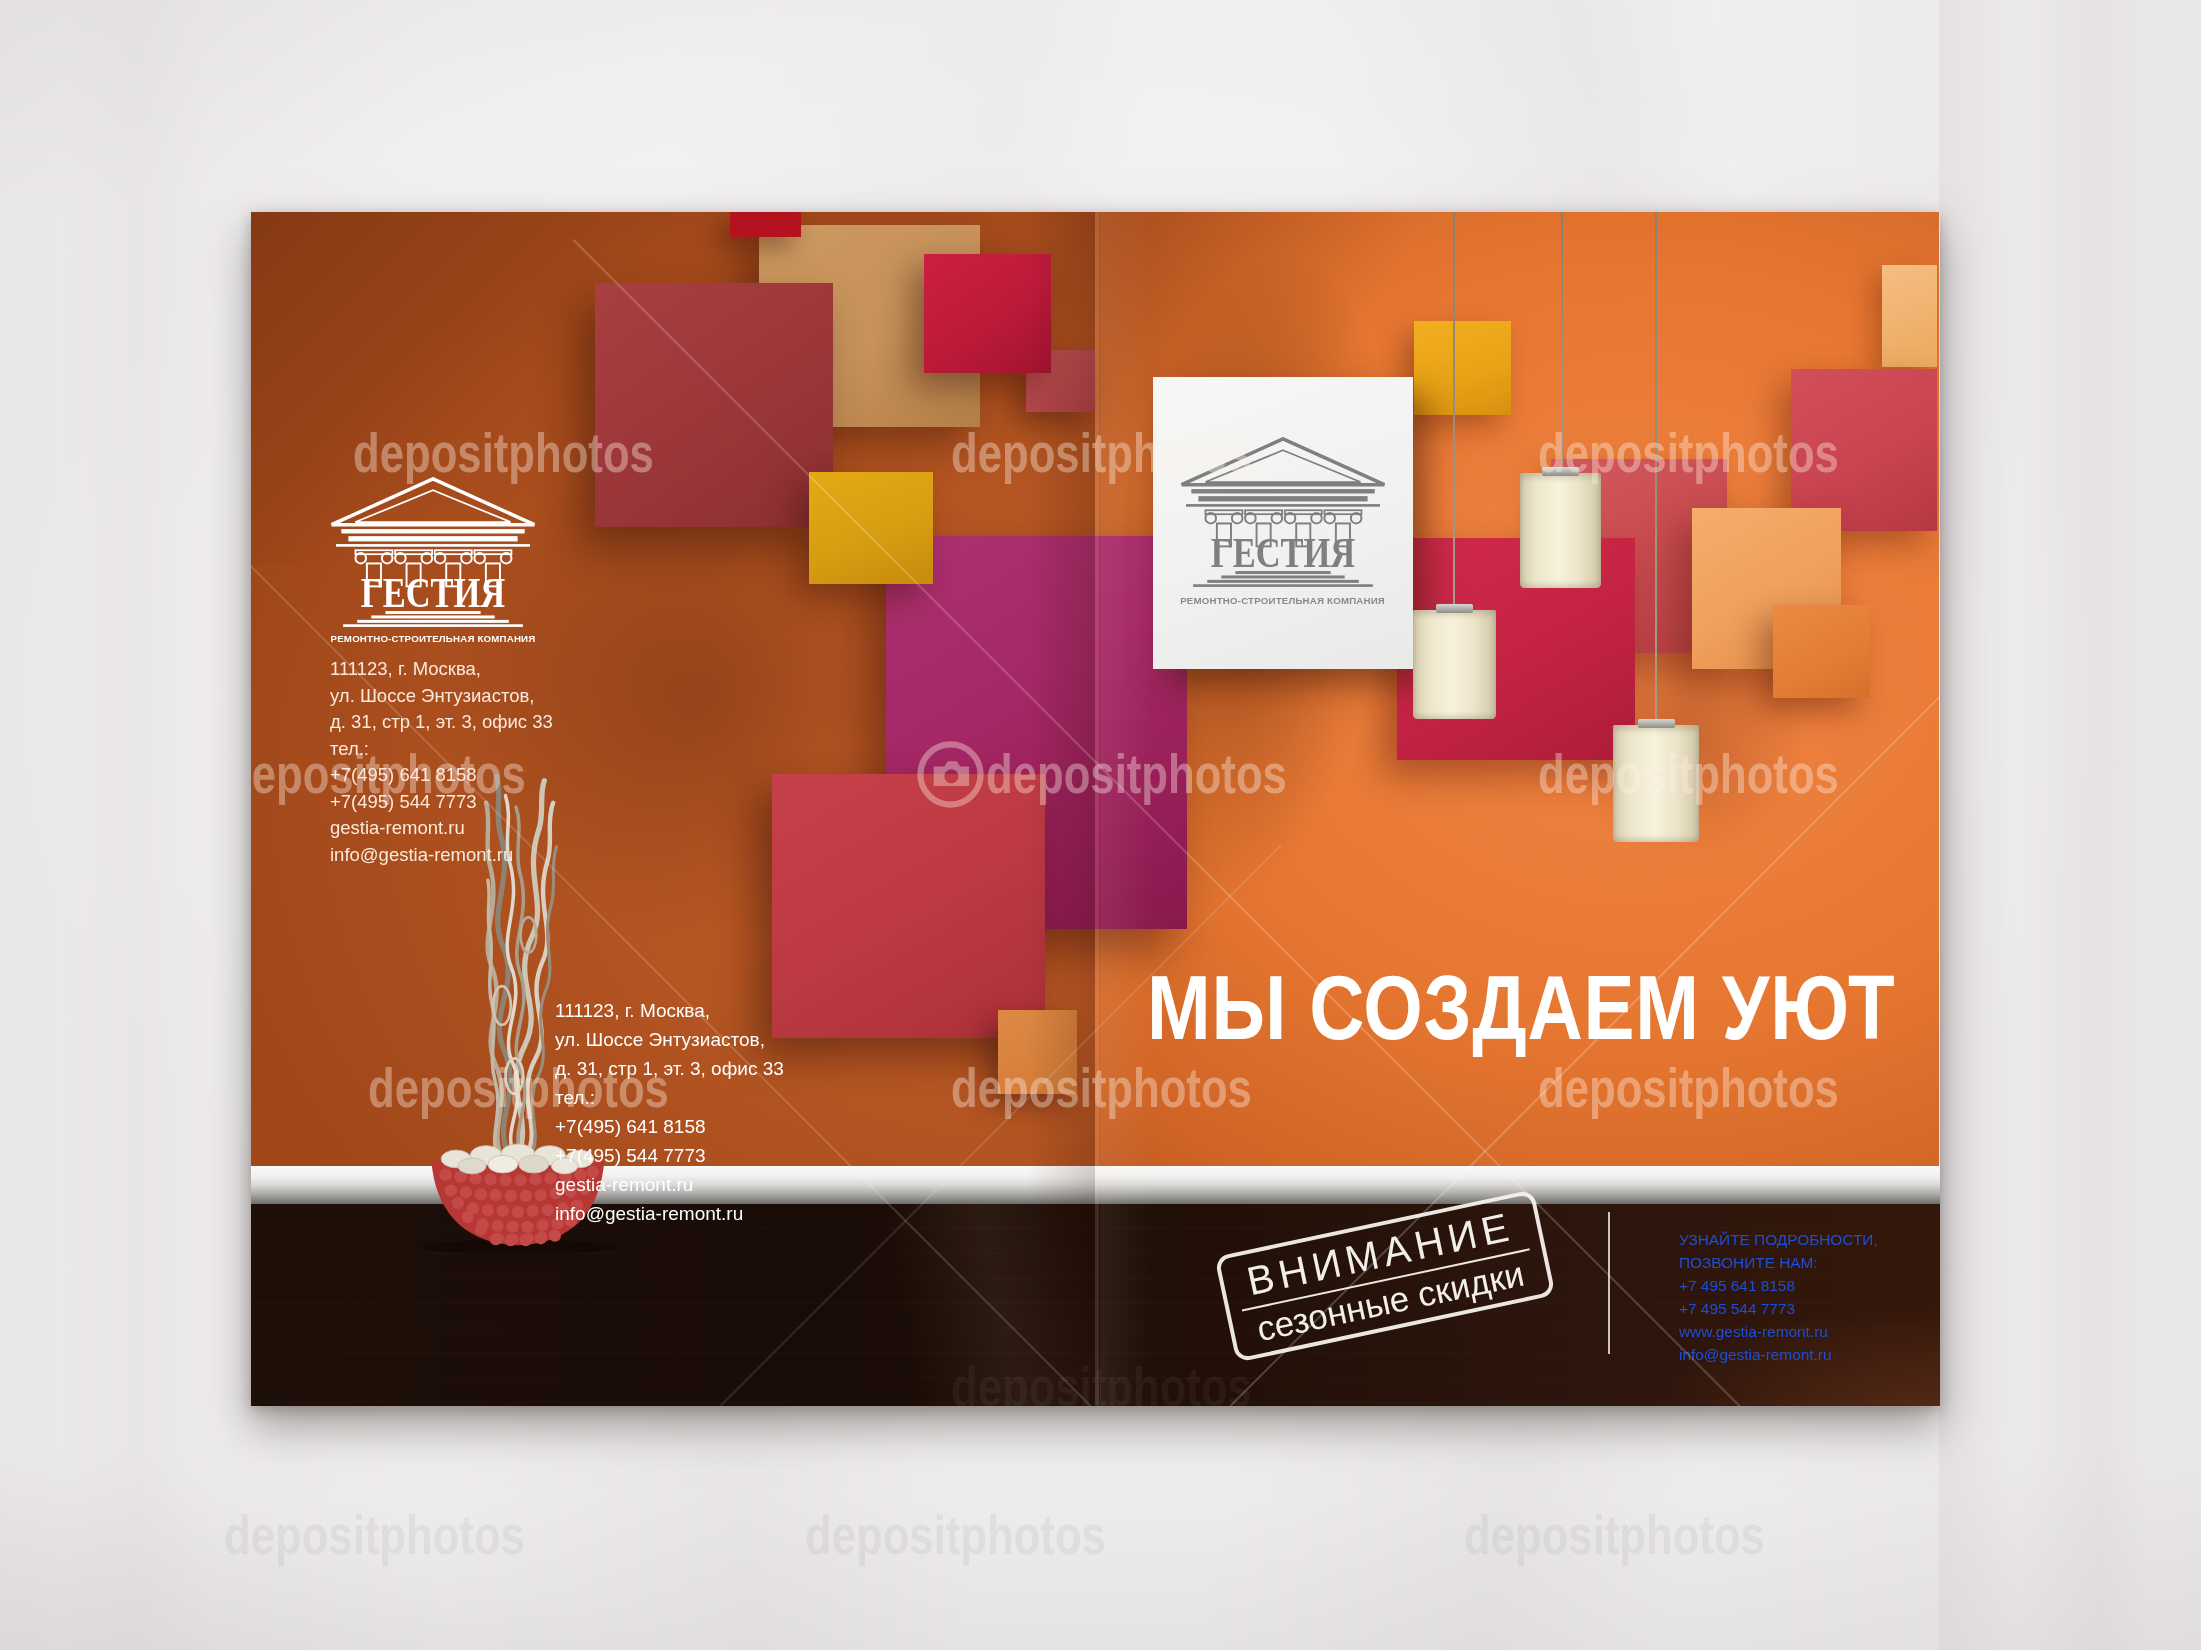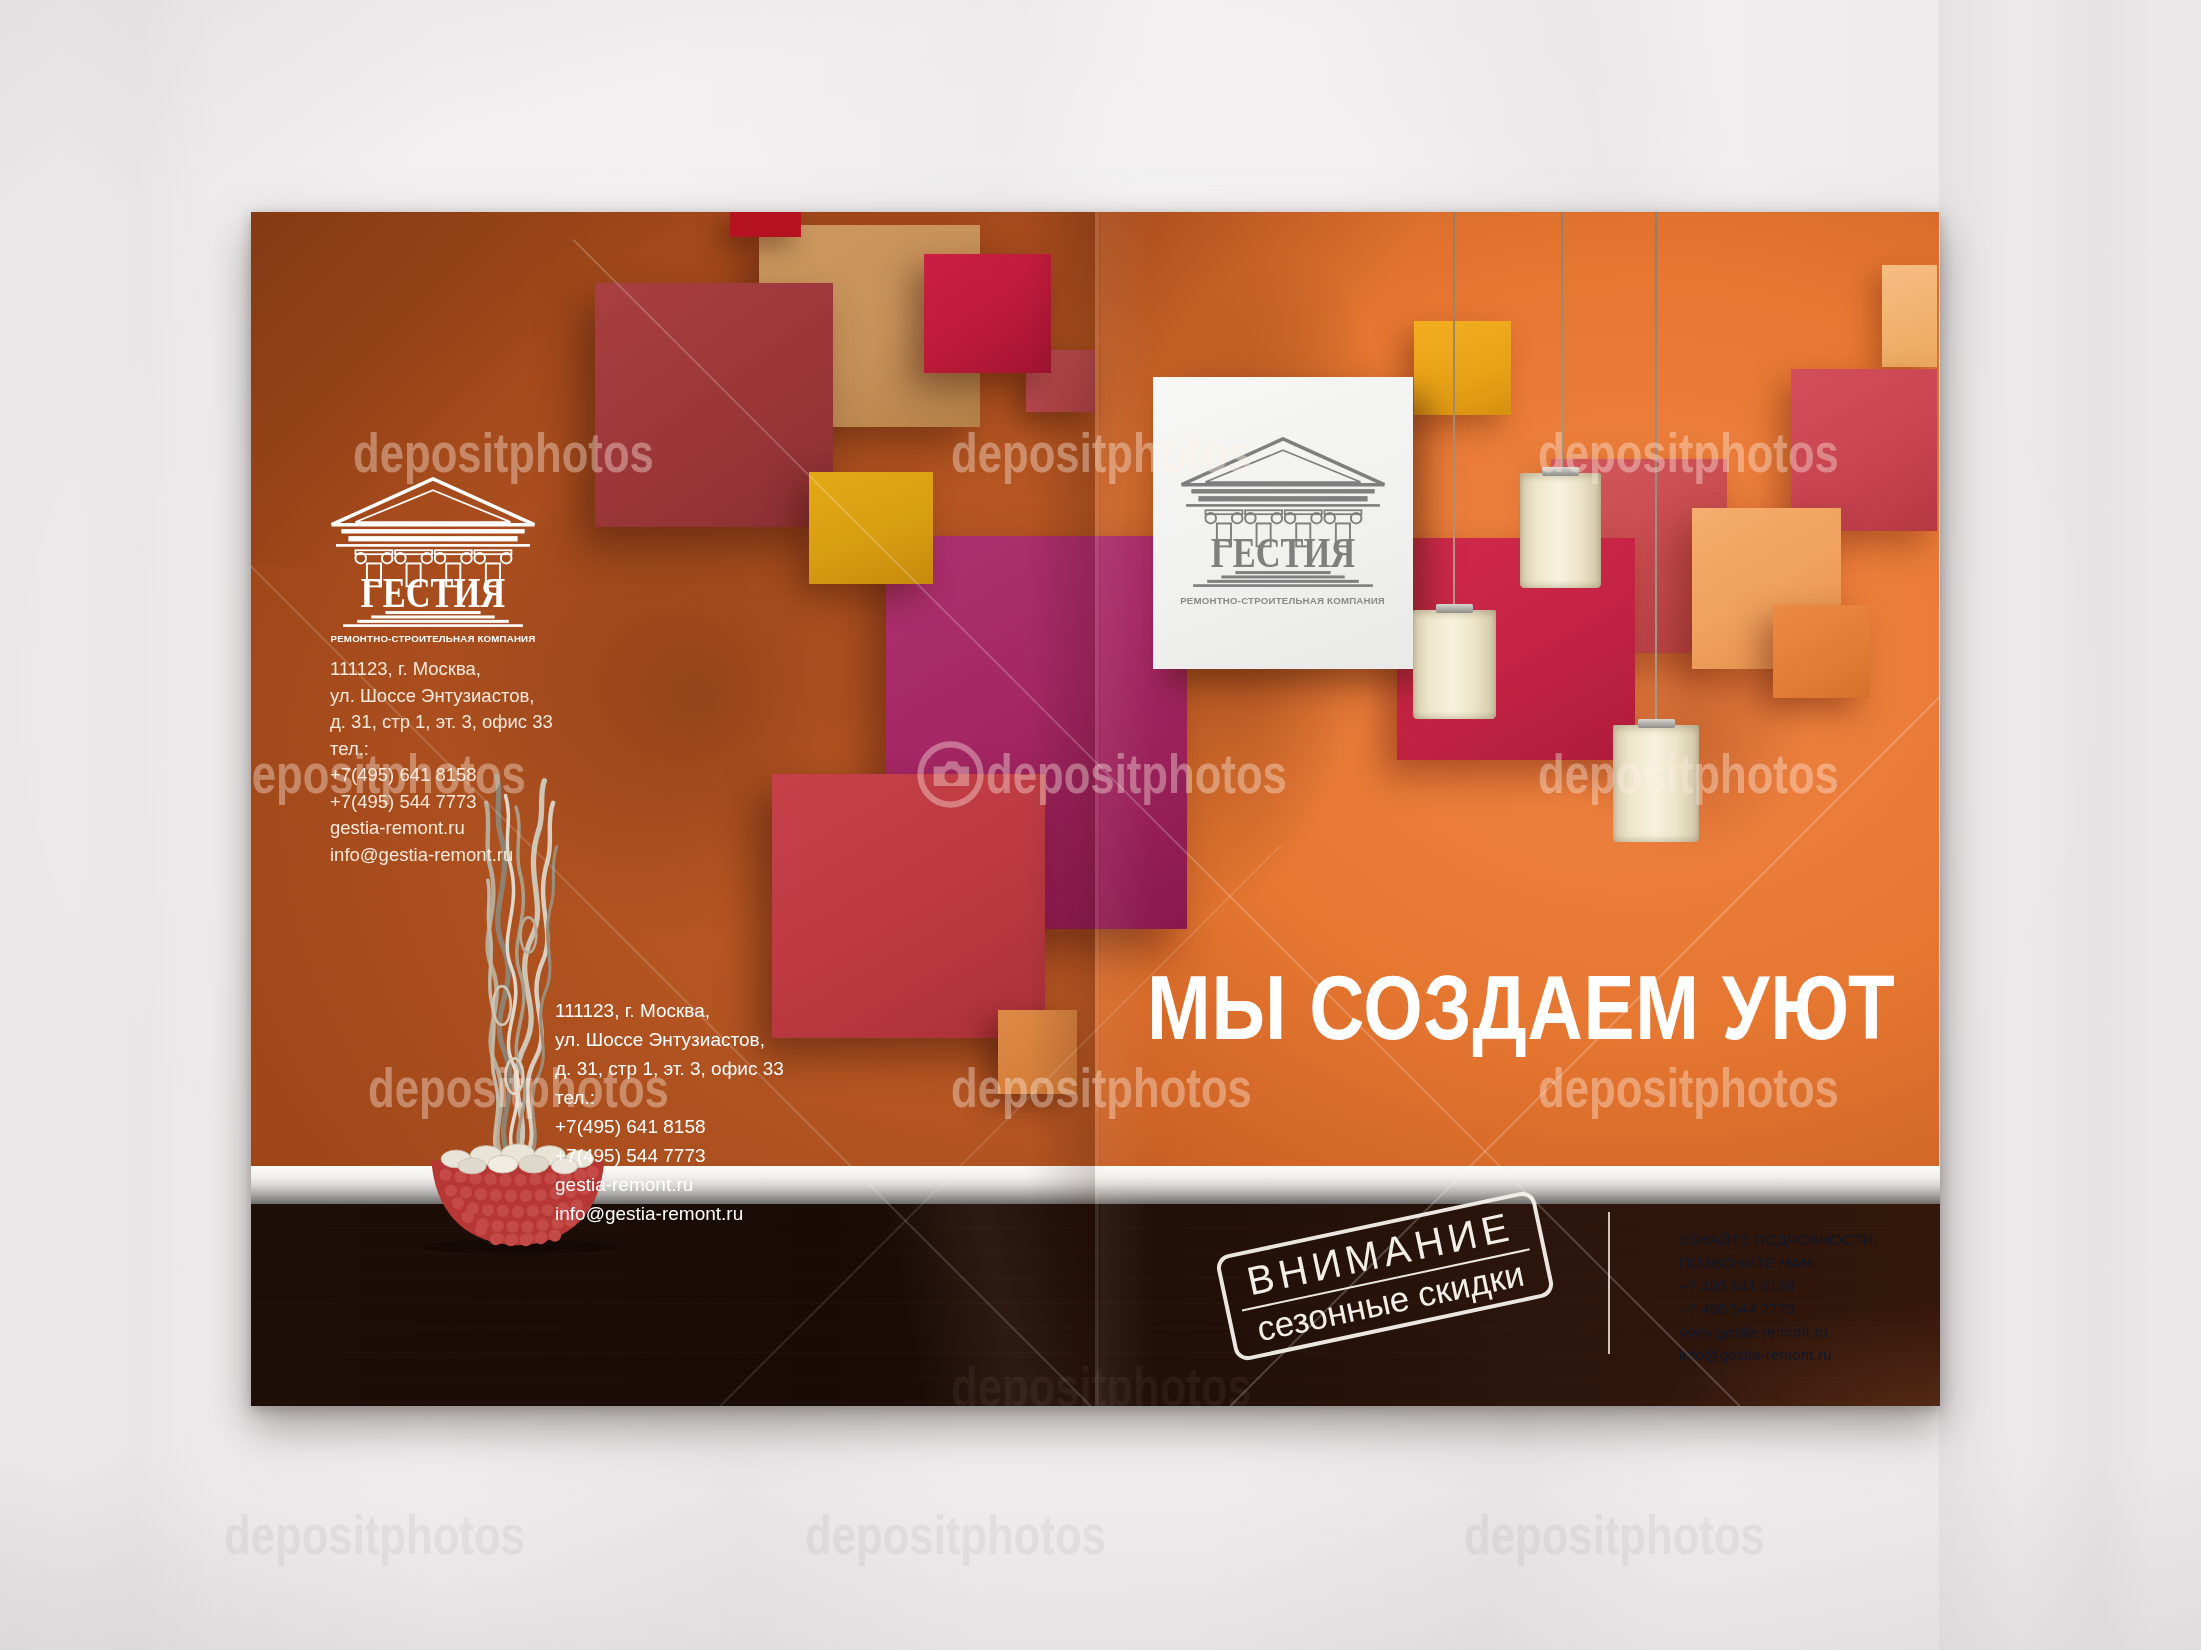--- a/index.html
+++ b/index.html
@@ -375,21 +375,21 @@
   <div class="abs" style="left:971px;top:1010px;width:326px;height:108px;z-index:16;
        transform:rotate(-12deg);border:4.4px solid rgba(245,242,236,0.95);border-radius:14px;
        box-sizing:border-box;text-align:center;color:#f2efe9;">
     <div style="font-size:40px;letter-spacing:5.3px;margin-top:5.3px;white-space:nowrap;">ВНИМАНИЕ</div>
     <div style="height:2.2px;background:rgba(245,242,236,0.95);margin:2.6px 12.4px 0 12.4px;"></div>
     <div style="font-size:35px;letter-spacing:0px;margin-top:0.9px;white-space:nowrap;">сезонные скидки</div>
   </div>
 
   <div class="abs" style="left:1357px;top:1000px;width:1.8px;height:142px;z-index:16;background:rgba(238,228,218,0.85);"></div>
 
-  <div class="abs" style="left:1428px;top:1016px;z-index:16;color:#0f172a;font-size:15.4px;line-height:23px;white-space:pre-line;">УЗНАЙТЕ ПОДРОБНОСТИ,
+  <div class="abs" style="left:1428px;top:1016px;z-index:16;color:#1d4ed8;font-size:15.4px;line-height:23px;white-space:pre-line;">УЗНАЙТЕ ПОДРОБНОСТИ,
 ПОЗВОНИТЕ НАМ:
 +7 495 641 8158
 +7 495 544 7773
 www.gestia-remont.ru
 info@gestia-remont.ru</div>
 
 </div>
 
 
 </body></html>

